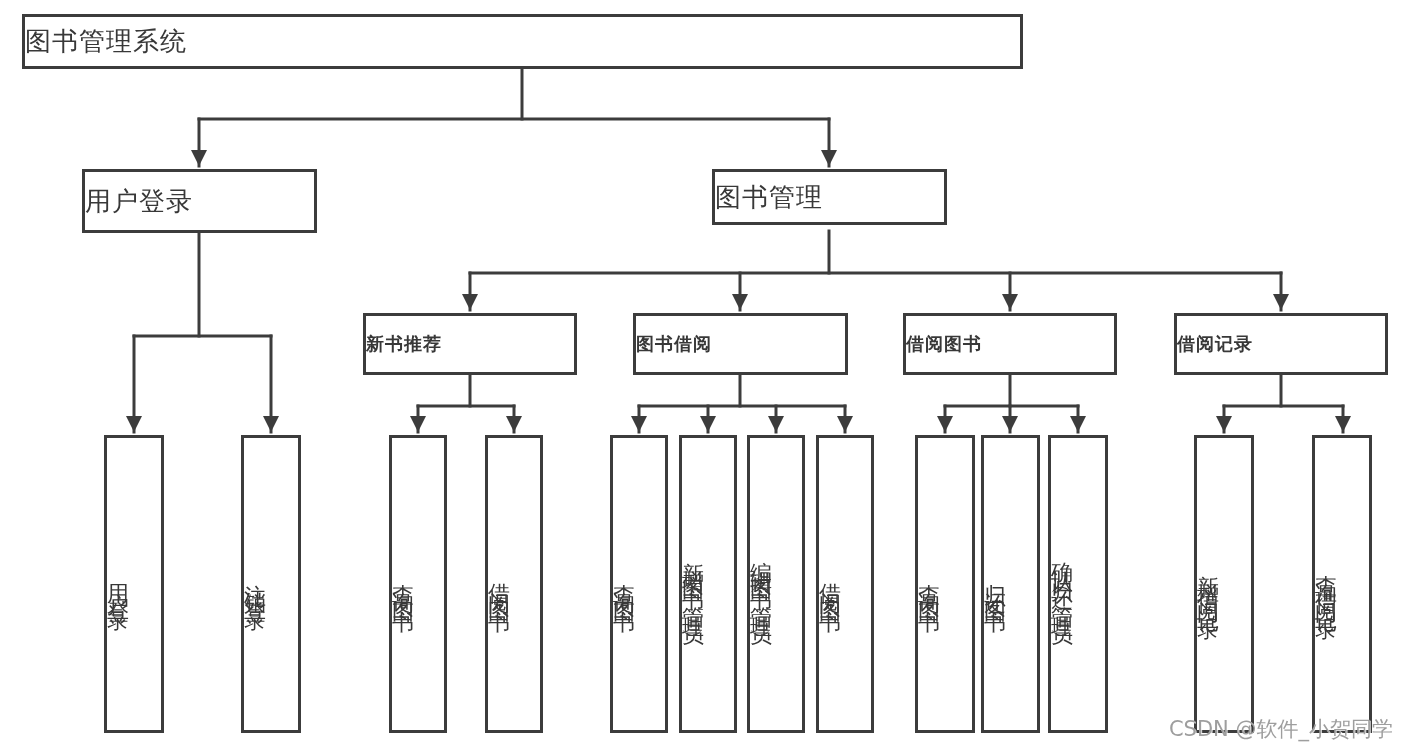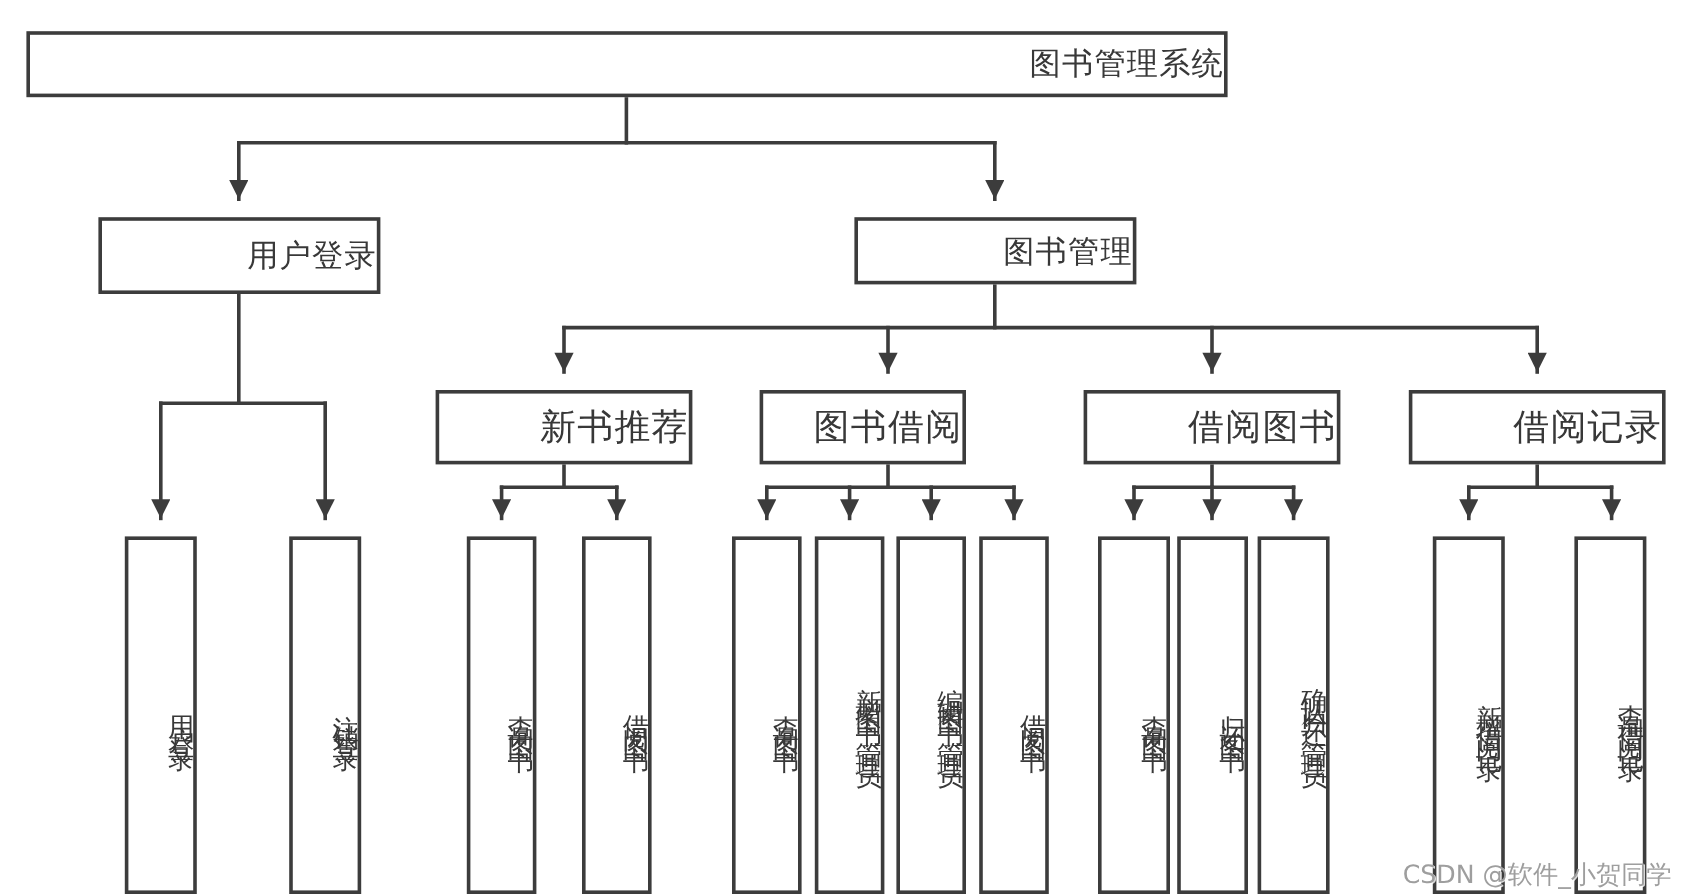--- a/index.html
+++ b/index.html
@@ -21,27 +21,26 @@
     position:absolute;left:0;top:0;width:1405px;height:747px;
     pointer-events:none;
   }
   .connectors line{stroke:var(--line-color);stroke-width:3;stroke-linecap:square;}
   .connectors .ah{fill:var(--line-color);}
   .box{
     position:absolute;
     box-sizing:border-box;
     border:3px solid var(--line-color);
     background:var(--bg-color);
-    display:flex;align-items:center;justify-content:flex-end;
+    display:flex;align-items:center;justify-content:flex-start;
     text-align:center;
-    margin-top:12px;
   }
   .box.h1{font-size:26px;letter-spacing:1px;}
   .box.h2{font-size:26px;letter-spacing:1px;}
-  .box.h3{font-size:30px;letter-spacing:1px;}
+  .box.h3{font-size:18px;letter-spacing:1px;font-weight:bold;}
   .box.v{
     font-size:22px;
   }
   .box.v span{
     writing-mode:vertical-rl;
     text-orientation:mixed;
     letter-spacing:9px;
     line-height:1;
     max-height:290px;
   }
@@ -130,21 +129,21 @@
   <div class="box h2" style="left:82px;top:169px;width:235px;height:64px">
     <span>用户登录</span>
   </div>
   <div class="box h2" style="left:712px;top:169px;width:235px;height:56px">
     <span>图书管理</span>
   </div>
 
   <div class="box h3" style="left:363px;top:313px;width:214px;height:62px">
     <span>新书推荐</span>
   </div>
-  <div class="box h3" style="left:633px;top:313px;width:172px;height:62px">
+  <div class="box h3" style="left:633px;top:313px;width:215px;height:62px">
     <span>图书借阅</span>
   </div>
   <div class="box h3" style="left:903px;top:313px;width:214px;height:62px">
     <span>借阅图书</span>
   </div>
   <div class="box h3" style="left:1174px;top:313px;width:214px;height:62px">
     <span>借阅记录</span>
   </div>
 
   <div class="box v" style="left:104px;top:435px;width:60px;height:298px">

